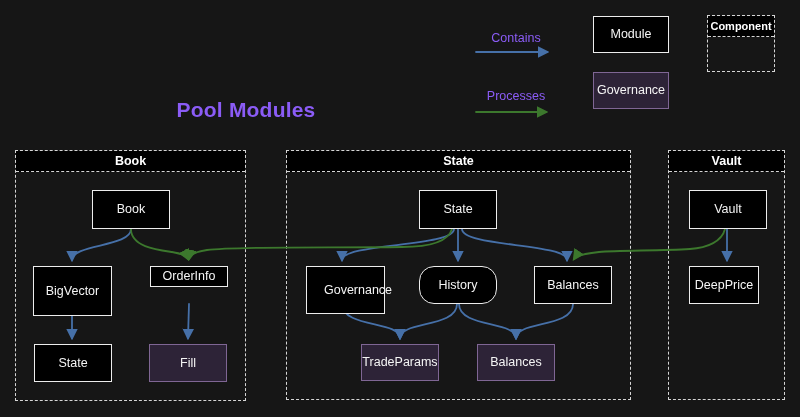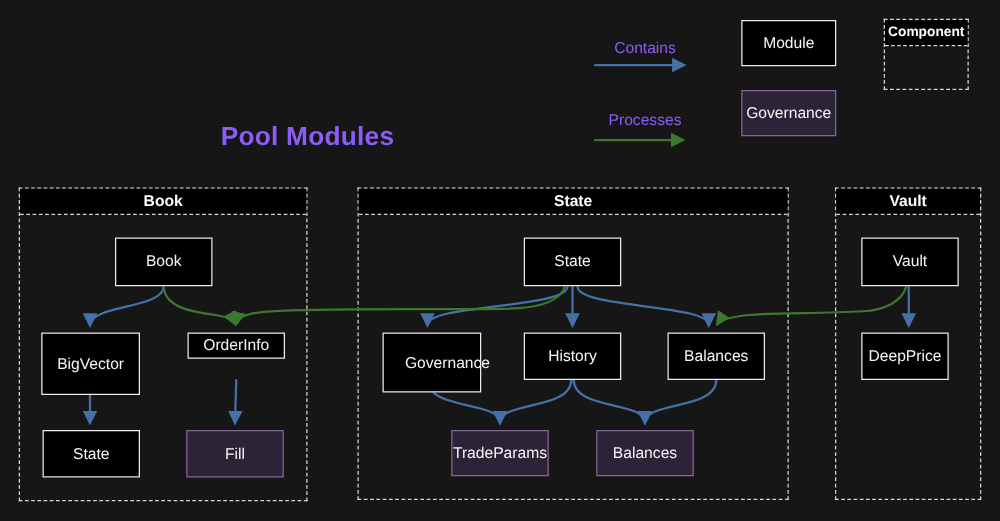--- a/index.html
+++ b/index.html
@@ -114,21 +114,21 @@
     </svg>
 
   <div class="layer" id="nodes-layer">
       <div class="box module" style="left: 92px; top: 190px; width: 78px; height: 39px;">Book</div>
       <div class="box module" style="left: 33px; top: 266px; width: 79px; height: 50px;">BigVector</div>
       <div class="box module" style="left: 150px; top: 266px; width: 78px; height: 21px;">OrderInfo</div>
       <div class="box module" style="left: 34px; top: 344px; width: 78px; height: 38px;">State</div>
       <div class="box primitive" style="left: 149px; top: 344px; width: 78px; height: 38px;">Fill</div>
       <div class="box module" style="left: 419px; top: 190px; width: 78px; height: 39px;">State</div>
       <div class="box module" style="left: 306px; top: 266px; width: 79px; height: 48px; padding-left: 25px;">Governance</div>
-      <div class="box module" style="left: 419px; top: 266px; width: 78px; height: 38px;">History</div>
+      <div class="box module" style="left: 419px; top: 266px; width: 78px; height: 38px; border-radius: 15px;">History</div>
       <div class="box module" style="left: 534px; top: 266px; width: 78px; height: 38px;">Balances</div>
       <div class="box primitive" style="left: 361px; top: 344px; width: 78px; height: 37px;">TradeParams</div>
       <div class="box primitive" style="left: 477px; top: 344px; width: 78px; height: 37px;">Balances</div>
       <div class="box module" style="left: 689px; top: 190px; width: 78px; height: 39px;">Vault</div>
       <div class="box module" style="left: 689px; top: 266px; width: 70px; height: 38px;">DeepPrice</div>
     </div>
 
 </div>
 
 </body></html>

